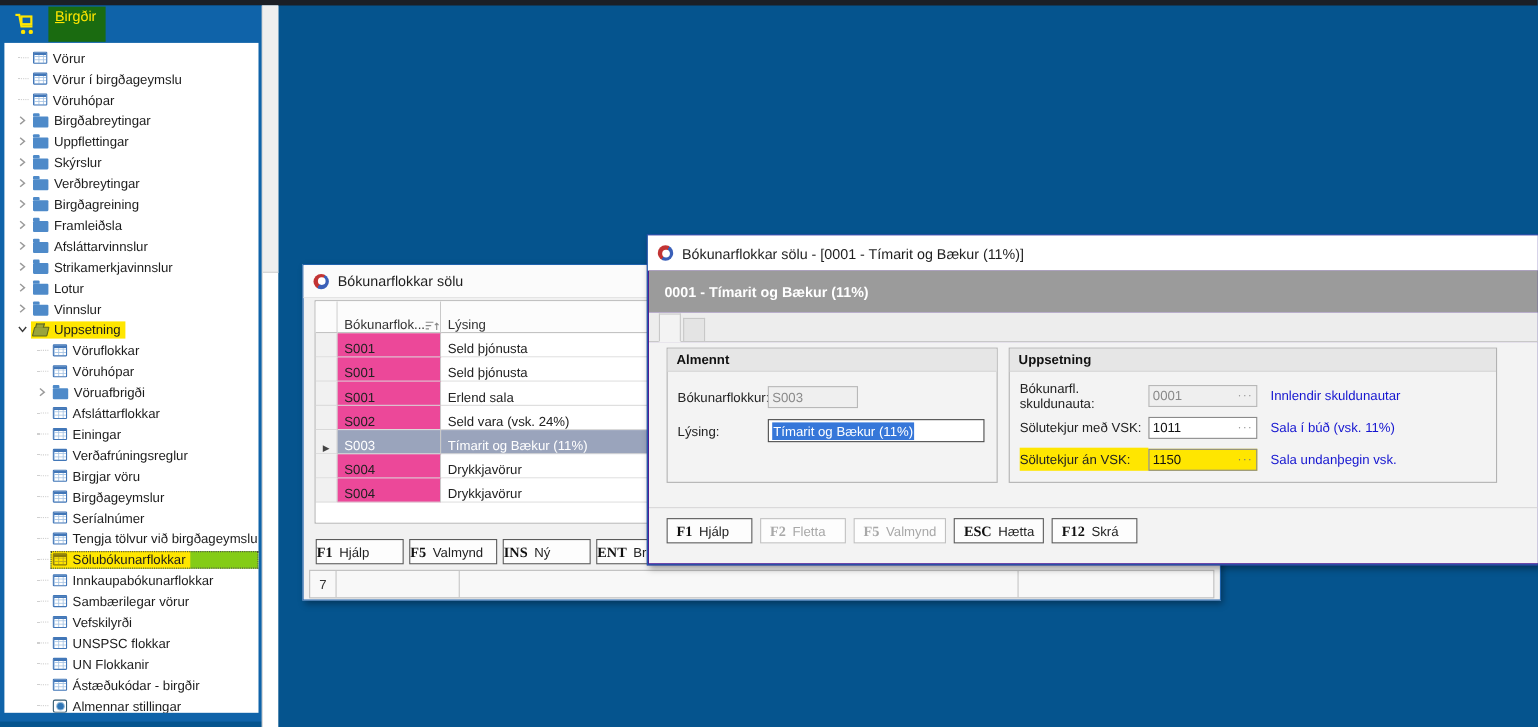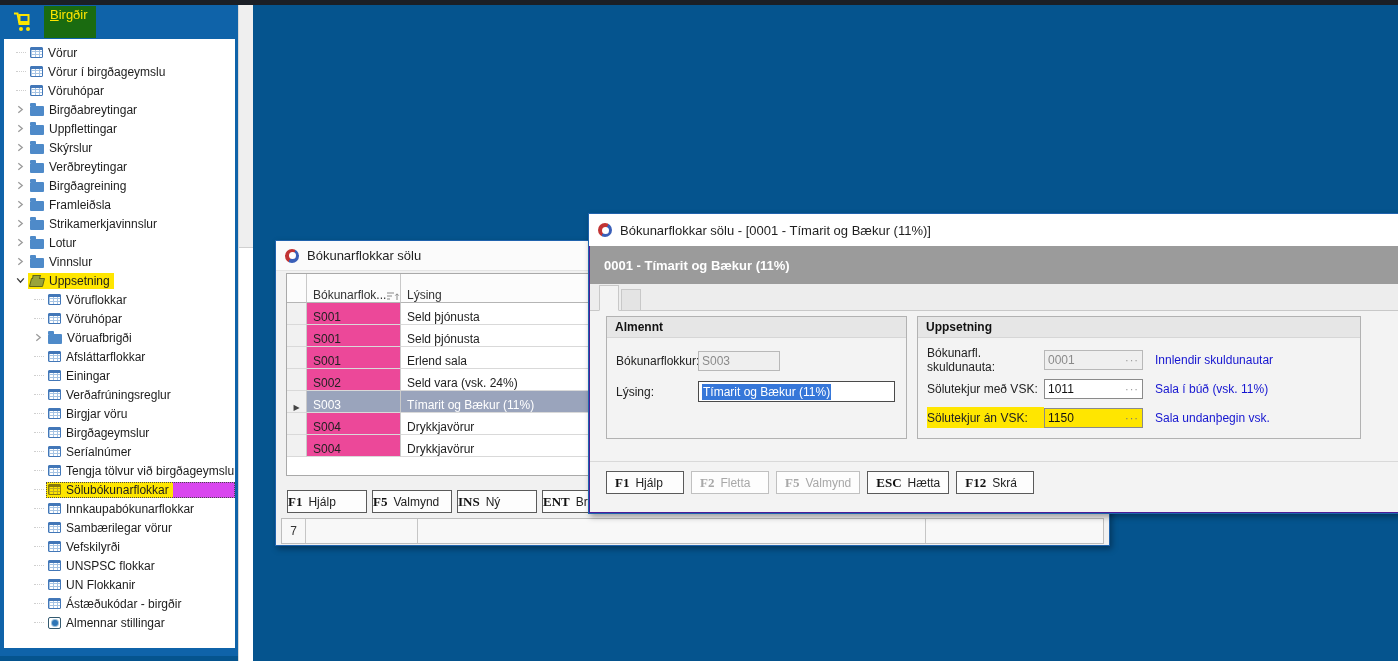--- a/index.html
+++ b/index.html
@@ -21,21 +21,21 @@
 
   
   .titem { display:flex; align-items:center; height:19px; white-space:nowrap; }
   .lv1 { padding-left:9px; } .lv2 { padding-left:27px; }
   .exp { width:15px; height:12px; flex:none; display:flex; align-items:center; justify-content:center; color:#9b9b9b; }
   .exp svg { width:7px; height:9px; display:none; }
   .e-plus .exp svg { display:block; }
   .e-open .exp svg { display:block; transform:rotate(90deg); color:#3c3c3c; }
   .titem:not(.e-plus):not(.e-open) .exp::before { content:""; width:10px; border-top:1px dotted #cfcfcf; }
   .row-body { display:flex; align-items:flex-end; flex:1; min-width:0; overflow:hidden; }
-  .sel .row-body { background:#d946ef; outline:1px dotted #4a4a4a; outline-offset:-1px; }
+  .sel .row-body { background:#84cc16; outline:1px dotted #4a4a4a; outline-offset:-1px; }
   .hlwrap { display:flex; align-items:center; gap:5px; padding:1px 4px 1px 2px; }
   .hl .hlwrap, .sel .hlwrap { background:#ffe600; }
   .tlabel { font-size:12px; color:#1c1c1c; }
 
   .ticon { display:none; flex:none; }
   .ic-table { width:13px; height:11px; border:1px solid #4277b8; border-radius:1px; background-color:#fff;
     background-image:linear-gradient(#4277b8 0 2px,transparent 2px),
       linear-gradient(to right,#a6c4e4 1px,transparent 1px),
       linear-gradient(#a6c4e4 1px,transparent 1px);
     background-size:100% 100%,4px 100%,100% 3px; }
@@ -274,20 +274,35 @@
         <span class="exp">
           <svg viewBox="0 0 8 10">
             <path d="M1.5 1.2 L6 5 L1.5 8.8" fill="none" stroke="currentColor" stroke-width="1.5"></path>
           </svg>
         </span>
         <span class="row-body">
           <span class="hlwrap">
 
             <span class="ticon ic-folder"></span>
 
+            <span class="tlabel">Afsláttarvinnslur</span>
+          </span>
+        </span>
+      </div>
+      <div class="titem lv1 k-folder e-plus">
+        <span class="exp">
+          <svg viewBox="0 0 8 10">
+            <path d="M1.5 1.2 L6 5 L1.5 8.8" fill="none" stroke="currentColor" stroke-width="1.5"></path>
+          </svg>
+        </span>
+        <span class="row-body">
+          <span class="hlwrap">
+
+            <span class="ticon ic-folder"></span>
+
             <span class="tlabel">Strikamerkjavinnslur</span>
           </span>
         </span>
       </div>
       <div class="titem lv1 k-folder e-plus">
         <span class="exp">
           <svg viewBox="0 0 8 10">
             <path d="M1.5 1.2 L6 5 L1.5 8.8" fill="none" stroke="currentColor" stroke-width="1.5"></path>
           </svg>
         </span>

